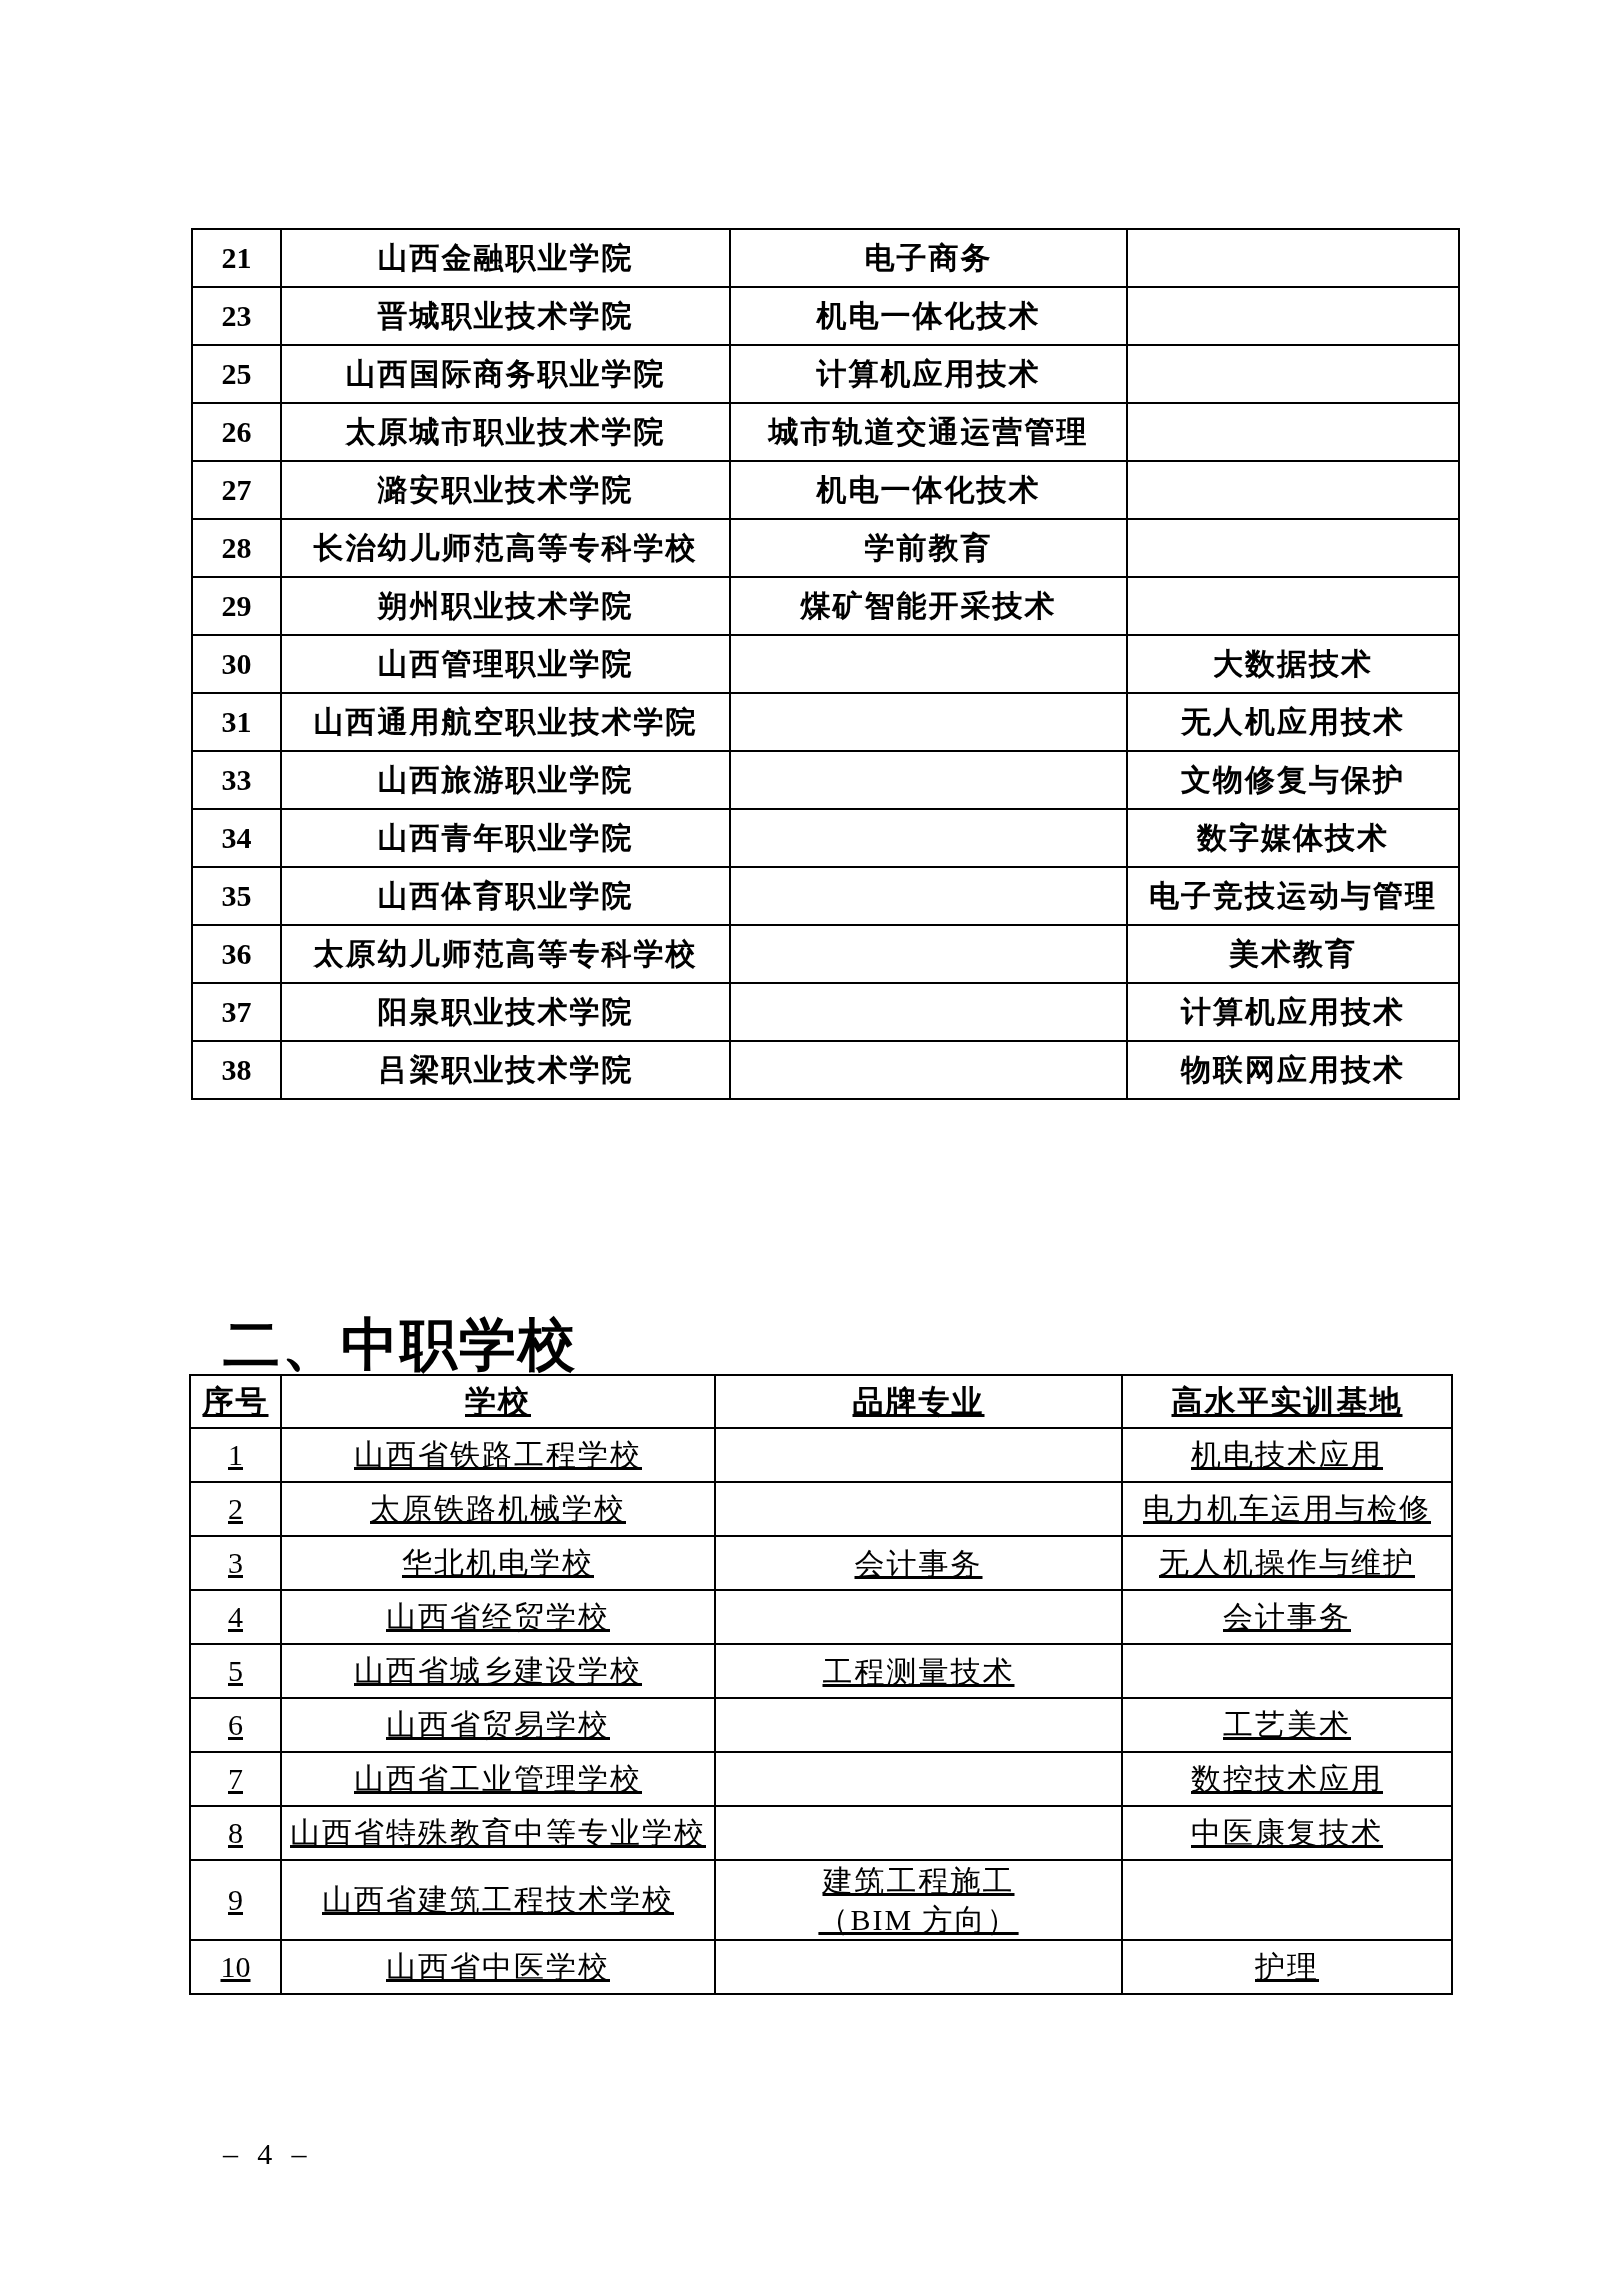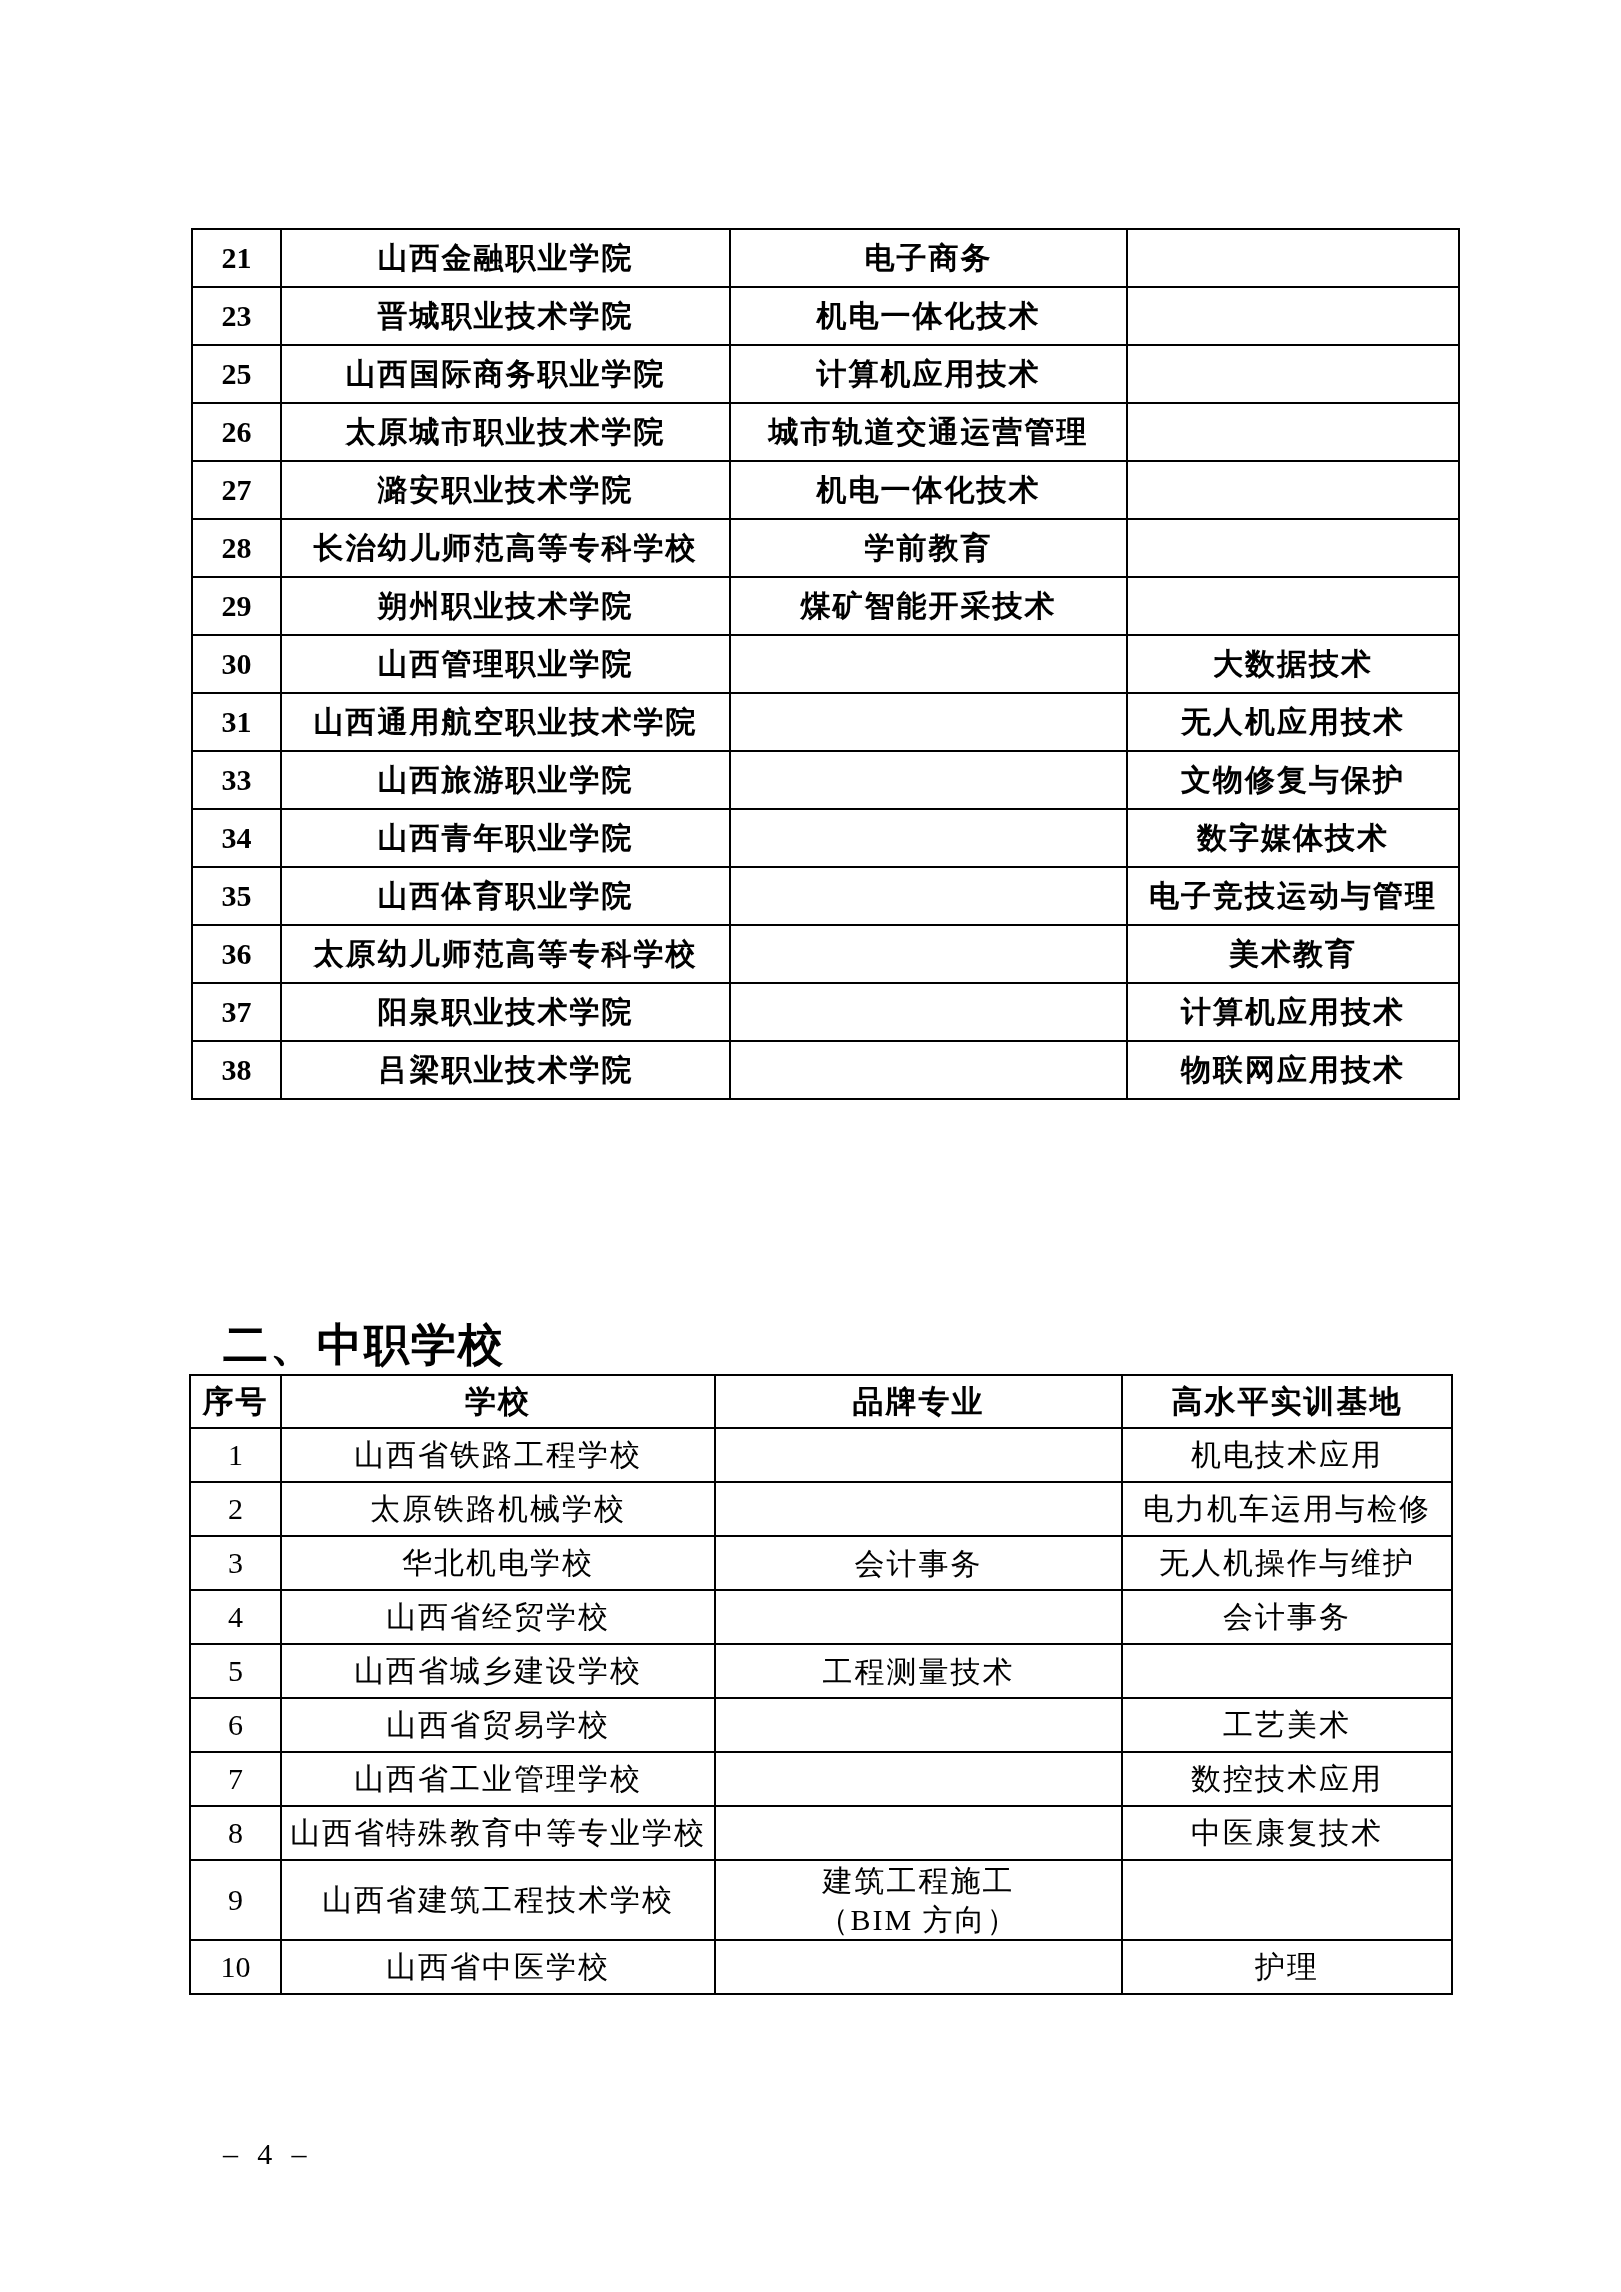--- a/index.html
+++ b/index.html
@@ -25,26 +25,26 @@
   .table1 col.c-no{width:89px;}
   .table1 col.c-school{width:449px;}
   .table1 col.c-brand{width:397px;}
   .table1 col.c-base{width:332px;}
   .table1 .num{letter-spacing:0;}
 
   
   .section-heading{
     position:absolute;left:223px;top:1317px;width:1176px;height:55px;
     font-family:"Liberation Sans","DejaVu Sans",sans-serif;
-    font-weight:bold;font-size:45px;line-height:55px;
+    font-weight:bold;font-size:57px;line-height:55px;
     letter-spacing:2px;white-space:nowrap;
   }
 
   
-  .table2{position:absolute;left:189px;top:1374px;width:1262px;}
+  .table2{position:absolute;left:189px;top:1374px;width:1262px;text-decoration:underline;}
   .table2 td{height:52px;}
   .table2 th{height:51px;font-weight:bold;font-size:31px;}
   .table2 col.c-no{width:91px;}
   .table2 col.c-school{width:434px;}
   .table2 col.c-brand{width:407px;}
   .table2 col.c-base{width:330px;}
   .table2 .num{letter-spacing:0;}
   .table2 td.brand{white-space:pre-line;line-height:39px;}
 
   

